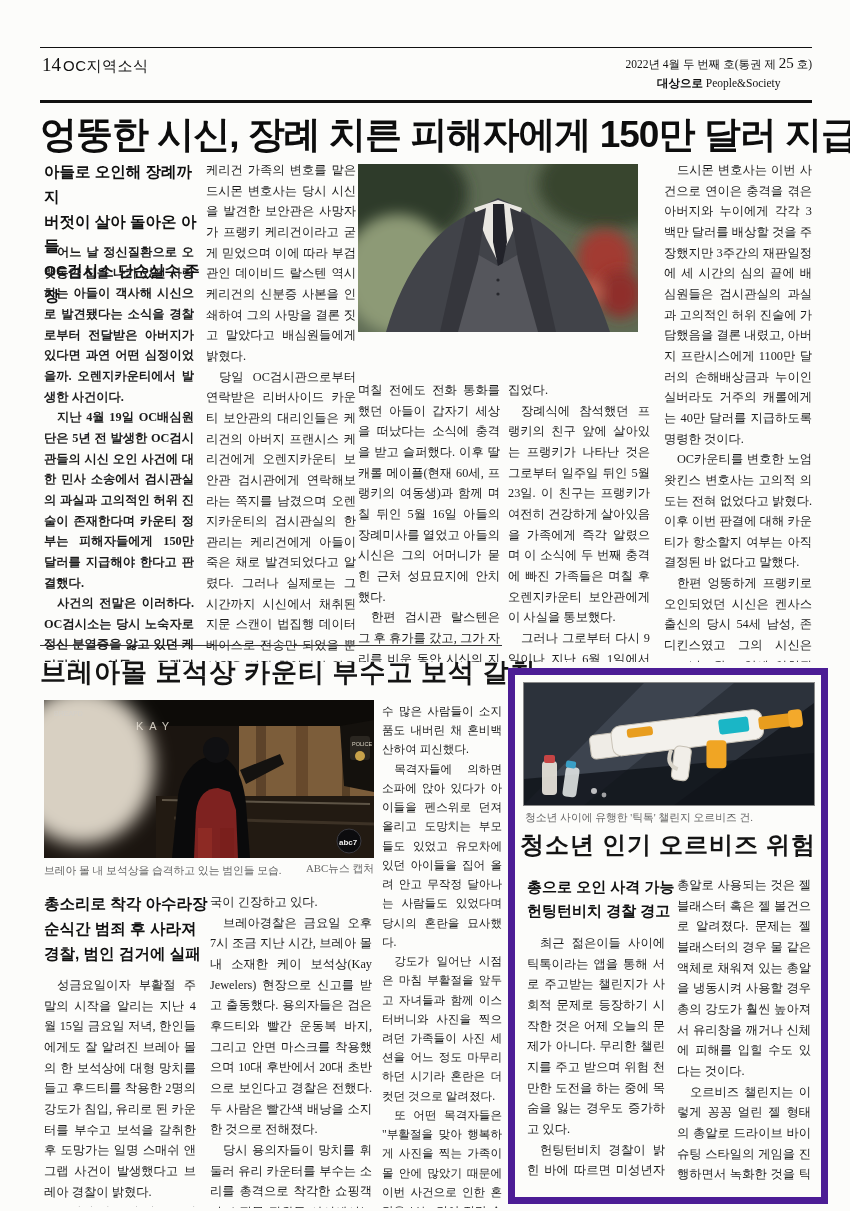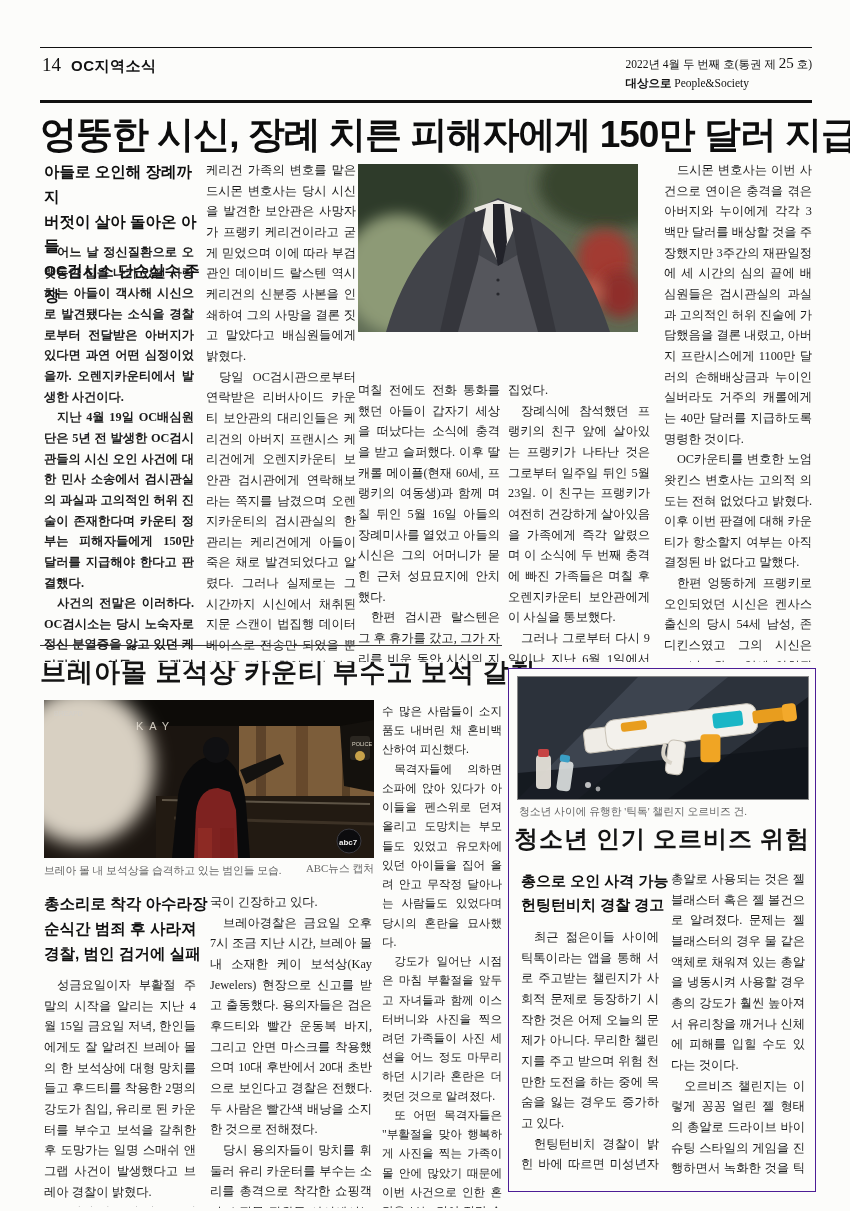--- a/index.html
+++ b/index.html
@@ -2,43 +2,43 @@
 <html><head>
 <meta charset="utf-8">
 <style>
   html,body{margin:0;padding:0;background:#e8e8e8;}
   .page{position:relative;width:850px;height:1211px;background:#fcfcfa;margin:0 auto;
         font-family:"Liberation Serif", serif;color:#1b1b1b;overflow:hidden;}
   .abs{position:absolute;}
   .rule{position:absolute;background:#111;}
   
   .pageno{font-size:19px;font-family:"Liberation Serif",serif;color:#111;}
-  .section-title{font-family:"Liberation Sans",sans-serif;font-weight:700;font-size:15px;color:#111;margin-left:10px;letter-spacing:.5px;}
-  .issue{font-size:11.5px;text-align:left;line-height:1.5;color:#111;}
+  .section-title{font-family:"Liberation Sans",sans-serif;font-weight:400;font-size:15px;color:#111;margin-left:2px;letter-spacing:.5px;}
+  .issue{font-size:11.5px;text-align:center;line-height:1.5;color:#111;}
   .issue .big{font-size:15px;}
   
   .h1{font-family:"Liberation Sans",sans-serif;font-weight:900;font-size:37px;letter-spacing:-1px;
       text-align:center;color:#0d0d0d;white-space:nowrap;}
   .h2{font-family:"Liberation Serif",serif;font-weight:600;font-size:26px;letter-spacing:1px;
       text-align:center;color:#141414;white-space:nowrap;}
   .h3{font-family:"Liberation Serif",serif;font-weight:600;font-size:24px;letter-spacing:1px;
       text-align:center;color:#141414;white-space:nowrap;}
   .subhead{font-family:"Liberation Sans",sans-serif;font-weight:700;color:#0f0f0f;
            font-size:15.5px;line-height:1.6;}
   .subhead.small{font-size:15px;}
   
   .col{position:absolute;text-align:justify;font-size:12.3px;line-height:1.68;color:#1c1c1c;overflow:hidden;}
   .col p{margin:0;text-indent:1.05em;}
   .col.cont p:first-child{text-indent:0;}
   .col.narrow{font-size:11.6px;line-height:1.66;}
   .caption{font-size:10.8px;line-height:1.5;color:#666;text-align:left;}
   .credit{font-size:10.8px;color:#666;}
   .caprow{display:flex;justify-content:space-between;align-items:flex-start;}
   .photo{position:absolute;overflow:hidden;background:#0f766e;}
-  .boxed{position:absolute;border:1px solid #4c1d95;}
+  .boxed{position:absolute;border:7px solid #4c1d95;}
   svg{display:block;}
 </style>
 </head>
 <body>
 
 <div class="page">
 
   <div class="rule" style="left:40px;top:47px;width:772px;height:1px;"></div>
   <div class="abs" style="left:42px;top:54px;">
     <span class="pageno">14</span><span class="section-title">OC지역소식</span>

